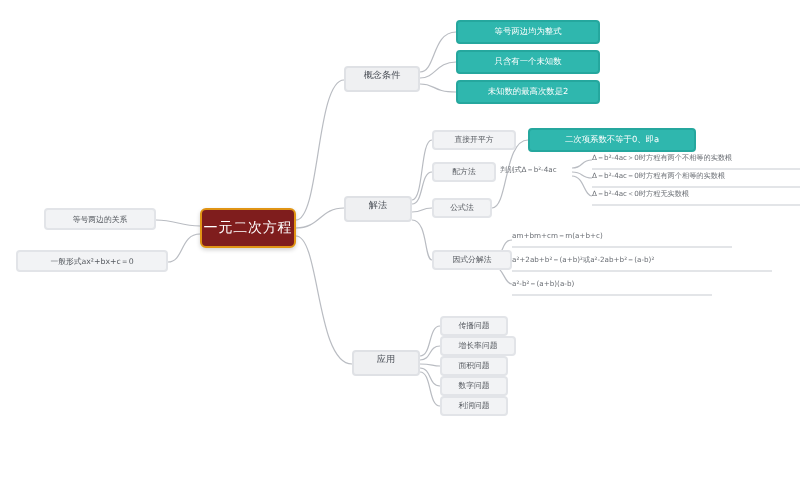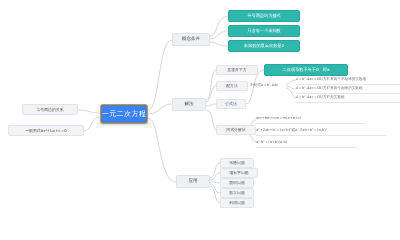--- a/index.html
+++ b/index.html
@@ -13,21 +13,21 @@
   #canvas{position:absolute;inset:0;width:400px;height:217px;}
   svg.links{position:absolute;left:0;top:0;width:400px;height:217px;pointer-events:none;}
   .node{
     position:absolute;
     box-sizing:border-box;
     display:flex;align-items:center;justify-content:center;
     white-space:nowrap;
     line-height:1;
   }
   .root{
-    background:#3b82f6;
+    background:#7f1d1d;
     color:#ffffff;
     border:1px solid #e09415;
     border-radius:3px;
     font-size:7px;
     letter-spacing:.4px;
     box-shadow:0 1px 2px rgba(0,0,0,.18);
   }
   .branch{
     background:#eff0f2;
     color:#4a4f57;

